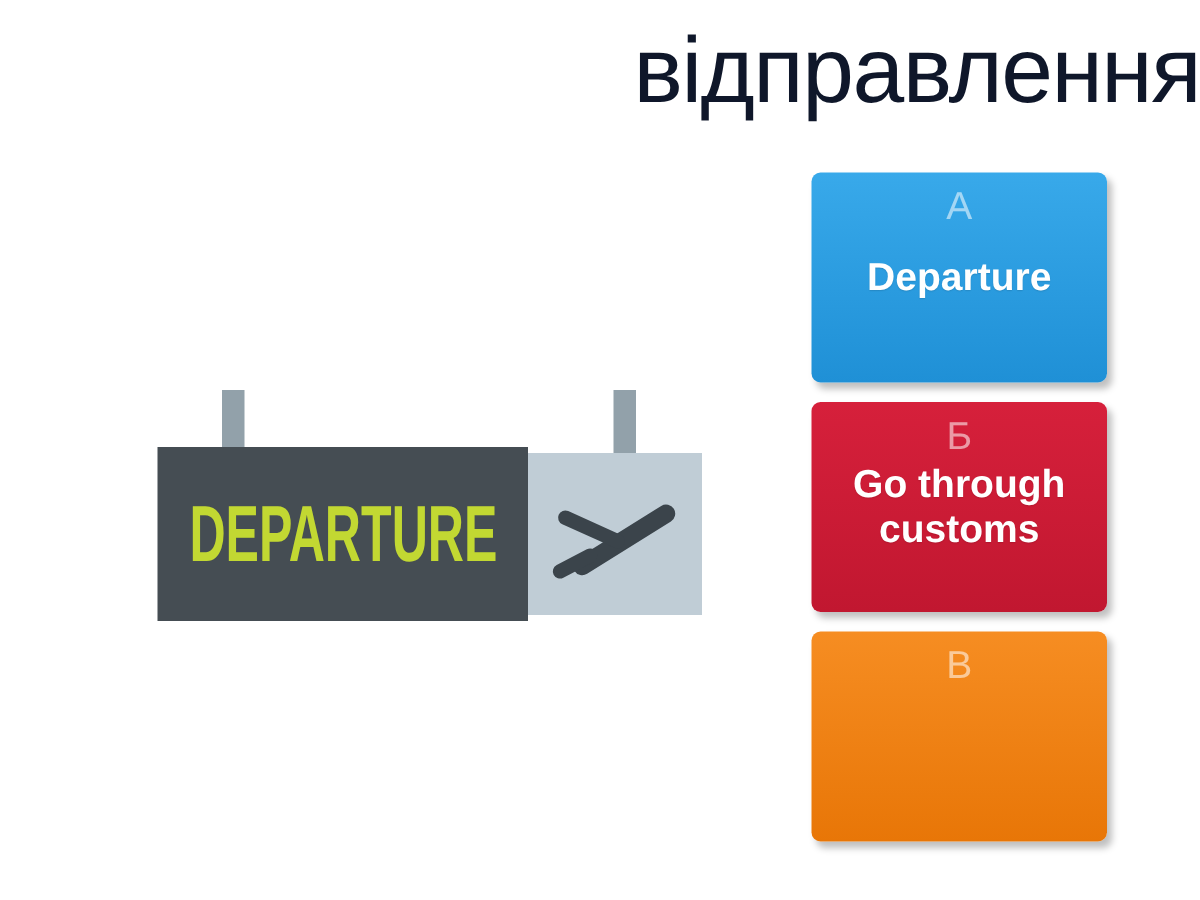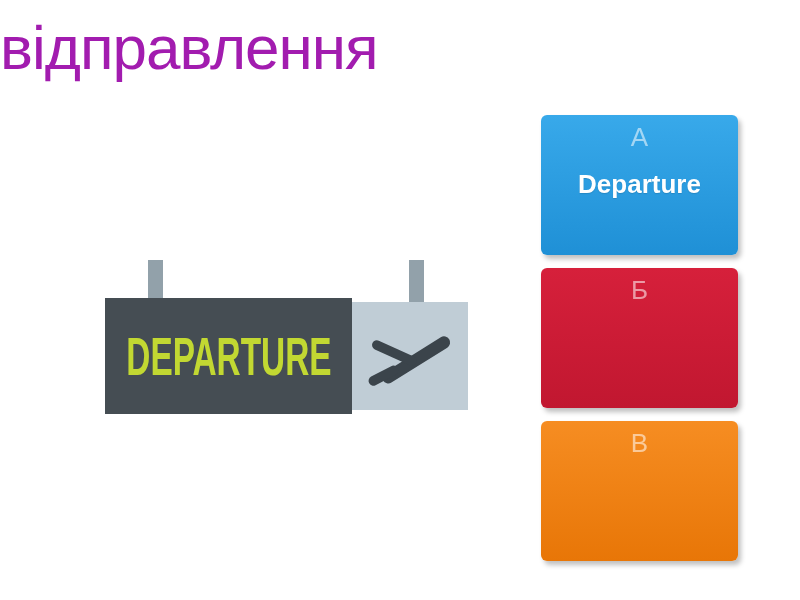--- a/index.html
+++ b/index.html
@@ -14,25 +14,25 @@
     overflow: hidden;
     margin: 0 auto;
   }
 
   
   .title {
     position: absolute;
     top: 12px;
     left: 0;
     width: 100%;
-    text-align: left;
+    text-align: right;
     font-size: 62px;
     font-weight: 400;
     letter-spacing: -1px;
-    color: #a21caf;
+    color: #0f172a;
   }
 
   
   .illustration {
     position: absolute;
     left: 105px;
     top: 260px;
     width: 363px;
     height: 156px;
   }
@@ -148,20 +148,21 @@
   </div>
 
   <div class="answers">
     <button class="answer pos-0" style="background: linear-gradient(rgb(56, 169, 234), rgb(31, 144, 214));">
       <span class="letter">А</span>
       <span class="label">Departure</span>
     </button>
 
     <button class="answer pos-1" style="background: linear-gradient(rgb(214, 32, 59), rgb(193, 23, 48));">
       <span class="letter">Б</span>
+      <span class="label">Go through customs</span>
     </button>
 
     <button class="answer pos-2" style="background: linear-gradient(rgb(246, 141, 34), rgb(232, 118, 7));">
       <span class="letter">В</span>
     </button>
   </div>
 
 </div>
 
 </body></html>

